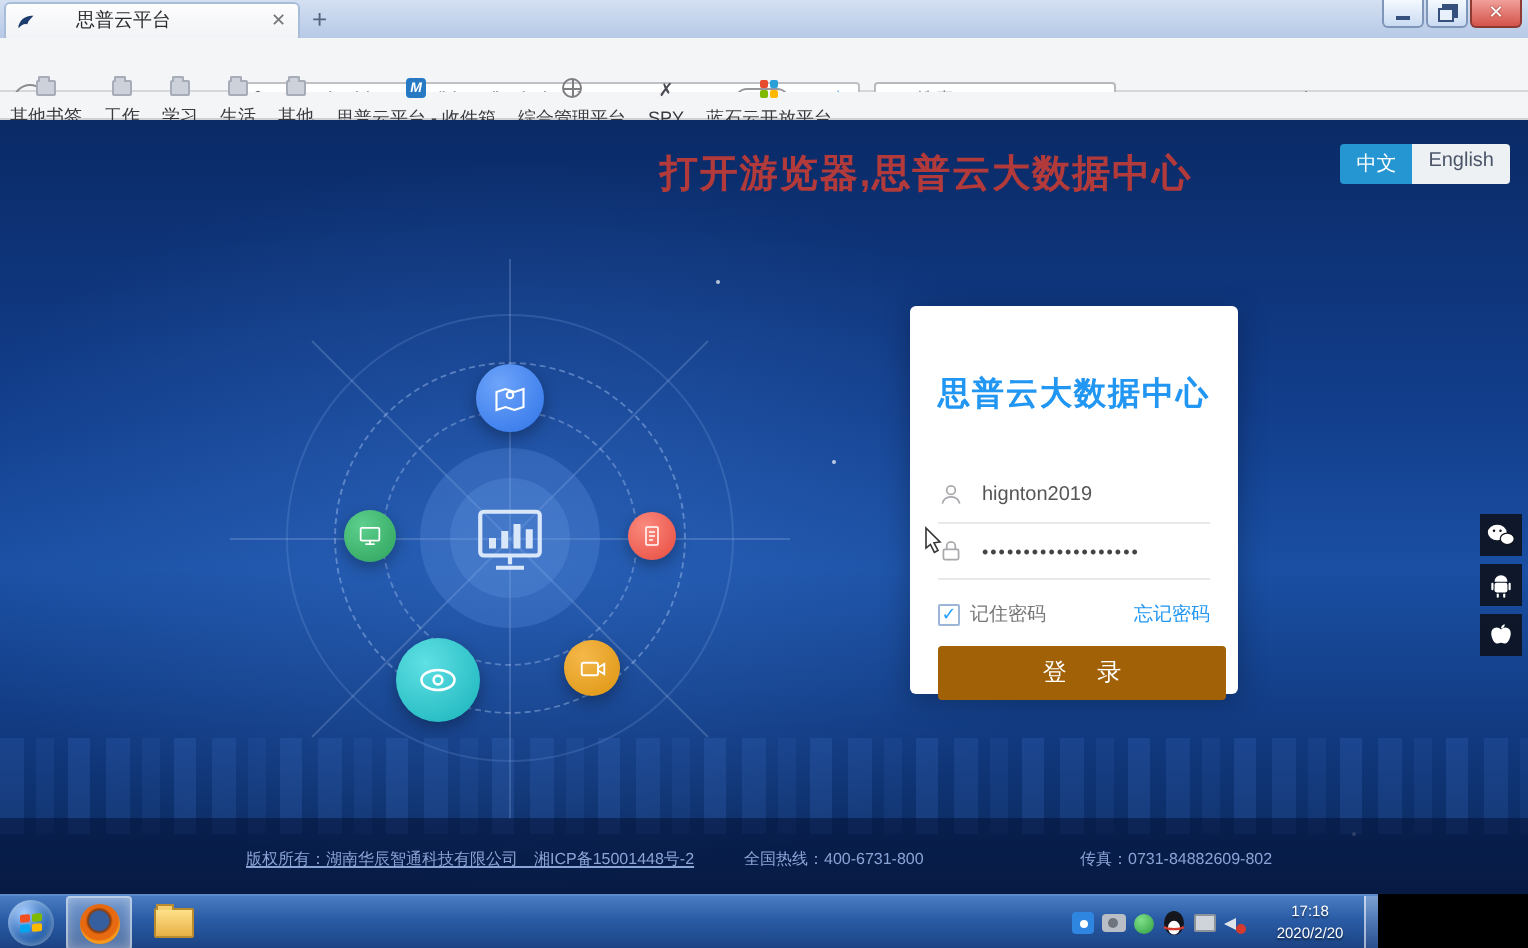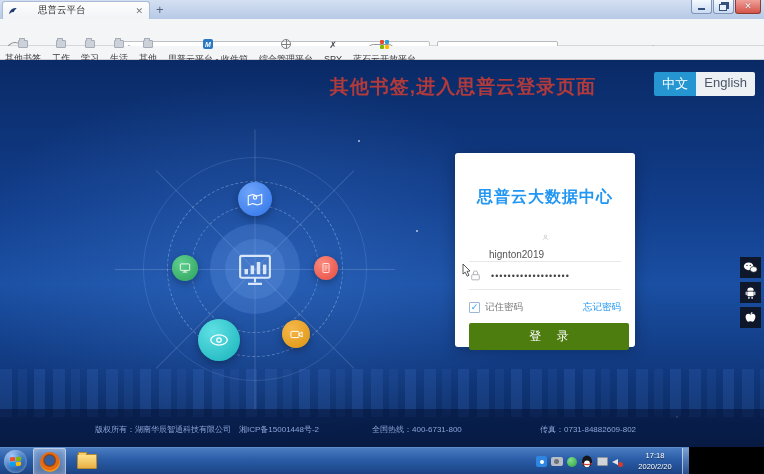--- a/index.html
+++ b/index.html
@@ -62,21 +62,21 @@
   .fav-grid i{border-radius:1px;}
 
   
   .page{left:0;top:60px;width:764px;height:387px;overflow:hidden;
     background:
      radial-gradient(ellipse 420px 260px at 34% 52%, rgba(64,124,214,.38), rgba(64,124,214,0) 70%),
      linear-gradient(180deg,#0a2a66 0%,#123e8c 38%,#1a4fa3 58%,#11397f 80%,#092554 100%);}
   .stardot{width:2px;height:2px;background:rgba(255,255,255,.7);border-radius:50%;}
   .annotation{left:288px;top:14px;width:350px;text-align:center;font-size:19px;font-weight:bold;
     color:#b23a3a;letter-spacing:1px;}
-  .lang{top:12px;right:9px;display:flex;font-size:13px;border-radius:2px;overflow:hidden;}
+  .lang{top:12px;right:9px;display:flex;font-size:10px;border-radius:2px;overflow:hidden;}
   .lang-zh{background:#2596d1;color:#fff;padding:3px 8px;}
   .lang-en{background:#eef1f4;color:#4a5668;padding:3px 8px;}
 
   
   .hub{left:115px;top:69px;width:280px;height:280px;}
   .ring{border-radius:50%;box-sizing:border-box;}
   .r1{left:28px;top:28px;width:224px;height:224px;border:1px solid rgba(170,200,255,.16);}
   .r2{left:52px;top:52px;width:176px;height:176px;border:1px dashed rgba(190,215,255,.38);}
   .r3{left:76px;top:76px;width:128px;height:128px;border:1px dashed rgba(190,215,255,.34);}
   .hub-line{left:0;top:139.5px;width:280px;height:1px;background:rgba(200,220,255,.20);transform-origin:center;}
@@ -84,33 +84,33 @@
   .center-circle{left:110px;top:110px;width:60px;height:60px;border-radius:50%;background:rgba(120,170,240,.20);
     display:flex;align-items:center;justify-content:center;}
   .sat{border-radius:50%;display:flex;align-items:center;justify-content:center;box-shadow:0 3px 8px rgba(0,0,0,.30);}
   .sat-map{left:123px;top:53px;width:34px;height:34px;background:radial-gradient(circle at 35% 30%,#6ea4fa,#2f74e8);}
   .sat-mon{left:57px;top:126px;width:26px;height:26px;background:radial-gradient(circle at 35% 30%,#5ecf8d,#2da35c);}
   .sat-doc{left:199px;top:127px;width:24px;height:24px;background:radial-gradient(circle at 35% 30%,#fa8a7e,#e84a3e);}
   .sat-eye{left:83px;top:190px;width:42px;height:42px;background:radial-gradient(circle at 35% 30%,#5fe0e4,#17b3ba);}
   .sat-cam{left:167px;top:191px;width:28px;height:28px;background:radial-gradient(circle at 35% 30%,#f5b84a,#dd9410);}
 
   
-  .card{left:455px;top:93px;width:180px;height:194px;background:#fff;border-radius:3px;
+  .card{left:455px;top:93px;width:164px;height:194px;background:#fff;border-radius:3px;
     box-shadow:0 3px 14px rgba(0,0,0,.28);}
   .card-title{margin:34px 0 0 0;text-align:center;font-size:16px;font-weight:bold;color:#2196f3;letter-spacing:1px;}
   .field{margin:0 14px;height:27px;border-bottom:1px solid #e8e8e8;display:flex;align-items:center;gap:7px;}
-  .field.first{margin-top:26px;flex-direction:column;}
+  .field.first{margin-top:26px;}
   .field input{border:none;outline:none;font-size:10px;color:#555;width:112px;background:transparent;font-family:inherit;}
   .field input.pwd{font-size:9px;letter-spacing:1px;color:#444;}
   .options{margin:11px 14px 0 14px;display:flex;justify-content:space-between;align-items:center;}
   .remember{display:flex;align-items:center;gap:5px;font-size:9.5px;color:#777;}
   .chk{width:11px;height:11px;border:1px solid #9db6d8;border-radius:1px;background:#fff;
     display:flex;align-items:center;justify-content:center;font-size:9px;color:#1e9fff;line-height:1;box-sizing:border-box;}
   .forgot{font-size:9.5px;color:#2196f3;}
-  .loginbtn{margin:9px 6px 0 14px;height:27px;background:#4d7c0f;border-radius:2px;color:#fff;
+  .loginbtn{margin:9px 6px 0 14px;height:27px;background:#a16207;border-radius:2px;color:#fff;
     display:flex;align-items:center;justify-content:center;font-size:12px;letter-spacing:6px;padding-left:6px;box-sizing:border-box;}
   .cursor-arrow{left:462px;top:203px;}
 
   
   .floaters{right:3px;top:197px;display:flex;flex-direction:column;gap:4px;}
   .fbtn{width:21px;height:21px;background:rgba(14,17,26,.88);display:flex;align-items:center;justify-content:center;}
 
   
   .skyline{left:0;bottom:30px;width:764px;height:48px;opacity:.75;
     background:repeating-linear-gradient(90deg,
@@ -289,21 +289,21 @@
         <span>蓝石云开放平台</span>
       </span>
   </div>
 
   <div class="abs page">
 
     <div class="abs stardot" style="left:358px;top:80px;"></div>
     <div class="abs stardot" style="left:416px;top:170px;"></div>
     <div class="abs stardot" style="left:676px;top:356px;opacity:.5;"></div>
 
-    <div class="abs annotation">其他书签,进入思普云登录页面</div>
+    <div class="abs annotation">打开游览器,思普云大数据中心</div>
 
     <div class="abs lang">
       <span class="lang-zh">中文</span>
       <span class="lang-en">English</span>
     </div>
 
     <div class="abs hub">
       <div class="abs hub-line"></div>
       <div class="abs hub-line" style="transform:rotate(45deg);"></div>
       <div class="abs hub-line" style="transform:rotate(90deg);"></div>
@@ -406,21 +406,21 @@
       <div class="fbtn">
         <svg width="13" height="14" viewBox="0 0 24 26">
             <path d="M12 7c2-2.5 6-2.5 8 0 3 4-1 13-4 13-1.5 0-2-.8-4-.8s-2.5.8-4 .8C5 20 1 11 4 7c2-2.5 6-2.5 8 0z" fill="#fff"></path>
             <path d="M12 6c0-2 1.5-3.8 3.5-4 .2 2-1.3 3.8-3.5 4z" fill="#fff"></path>
           </svg>
       </div>
     </div>
 
     <div class="abs skyline"></div>
     <div class="abs pfooter">
-      <span class="abs ftext" style="left:95px;">版权所有：湖南华辰智通科技有限公司　湘ICP备15001448号-2</span>
+      <span class="abs ftext" style="left:123px;text-decoration:underline;">版权所有：湖南华辰智通科技有限公司　湘ICP备15001448号-2</span>
       <span class="abs ftext" style="left:372px;">全国热线：400-6731-800</span>
       <span class="abs ftext" style="left:540px;">传真：0731-84882609-802</span>
     </div>
   </div>
 
   <div class="abs taskbar">
     <div class="abs orb">
       <span class="winflag">
         <i style="background:#f25022;"></i>
           <i style="background:#7fba00;"></i>

